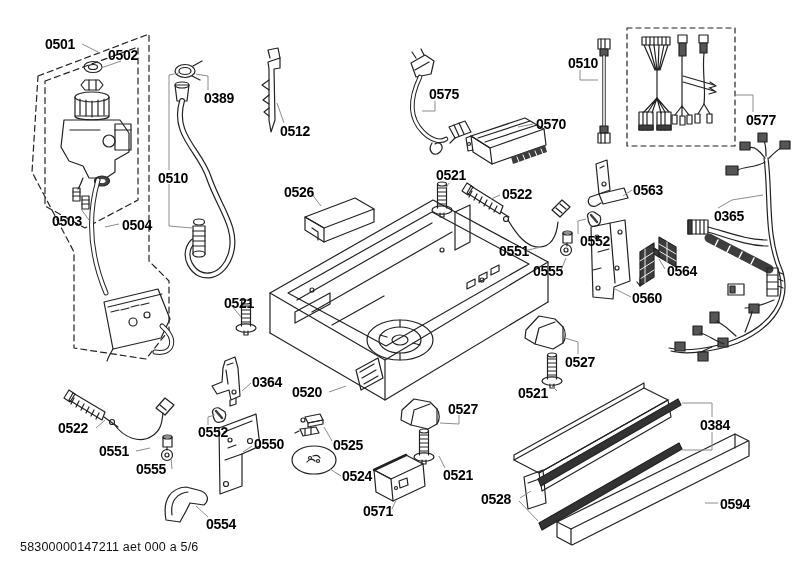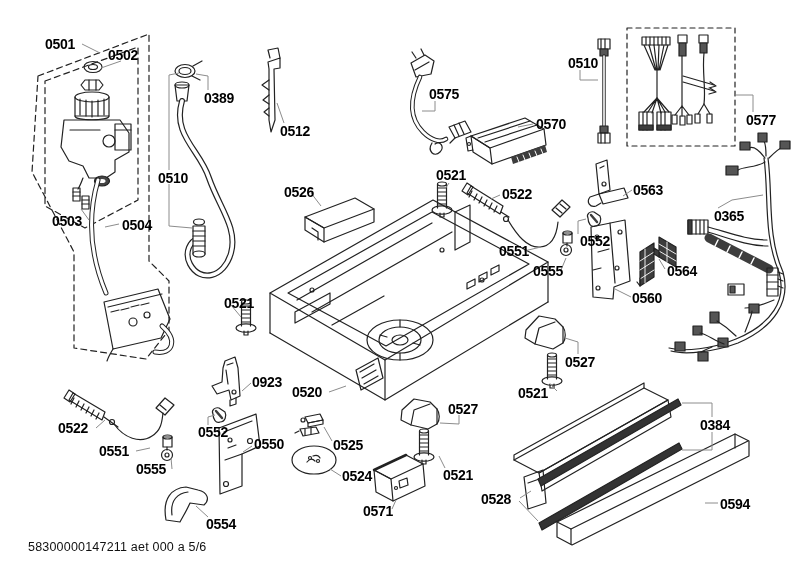--- a/index.html
+++ b/index.html
@@ -3,21 +3,21 @@
 <meta charset="utf-8">
 <style>
   html,body{margin:0;padding:0;}
   body{width:800px;height:566px;background:#ffffff;position:relative;overflow:hidden;
        font-family:"Liberation Sans",sans-serif;}
   #stage{position:absolute;left:12px;top:0;width:724px;height:566px;}
   svg{position:absolute;left:0;top:0;}
   .lbl{position:absolute;font:700 14px "Liberation Sans",sans-serif;color:#000;
        white-space:nowrap;letter-spacing:-0.3px;line-height:1;}
   #footer{position:absolute;left:8px;top:540px;font:400 12.5px "Liberation Sans",sans-serif;
-          color:#111;letter-spacing:0.2px;margin-left:8px;}
+          color:#111;letter-spacing:0.2px;}
 </style>
 </head>
 <body>
 
 <div id="stage">
 
 <svg width="800" height="566" viewBox="0 0 800 566">
 
   <g stroke="#222222" fill="none" stroke-width="1.2" stroke-linejoin="round" stroke-linecap="round">
 
@@ -456,21 +456,21 @@
 <div class="lbl" style="left:424px;top:168px">0521</div>
 <div class="lbl" style="left:490px;top:187px">0522</div>
 <div class="lbl" style="left:487px;top:244px">0551</div>
 <div class="lbl" style="left:521px;top:264px">0555</div>
 <div class="lbl" style="left:568px;top:234px">0552</div>
 <div class="lbl" style="left:621px;top:183px">0563</div>
 <div class="lbl" style="left:655px;top:264px">0564</div>
 <div class="lbl" style="left:620px;top:291px">0560</div>
 <div class="lbl" style="left:702px;top:209px">0365</div>
 <div class="lbl" style="left:212px;top:296px">0521</div>
-<div class="lbl" style="left:240px;top:375px">0923</div>
+<div class="lbl" style="left:240px;top:375px">0364</div>
 <div class="lbl" style="left:280px;top:385px">0520</div>
 <div class="lbl" style="left:46px;top:421px">0522</div>
 <div class="lbl" style="left:87px;top:444px">0551</div>
 <div class="lbl" style="left:124px;top:462px">0555</div>
 <div class="lbl" style="left:186px;top:425px">0552</div>
 <div class="lbl" style="left:242px;top:437px">0550</div>
 <div class="lbl" style="left:194px;top:517px">0554</div>
 <div class="lbl" style="left:321px;top:438px">0525</div>
 <div class="lbl" style="left:330px;top:469px">0524</div>
 <div class="lbl" style="left:351px;top:504px">0571</div>

